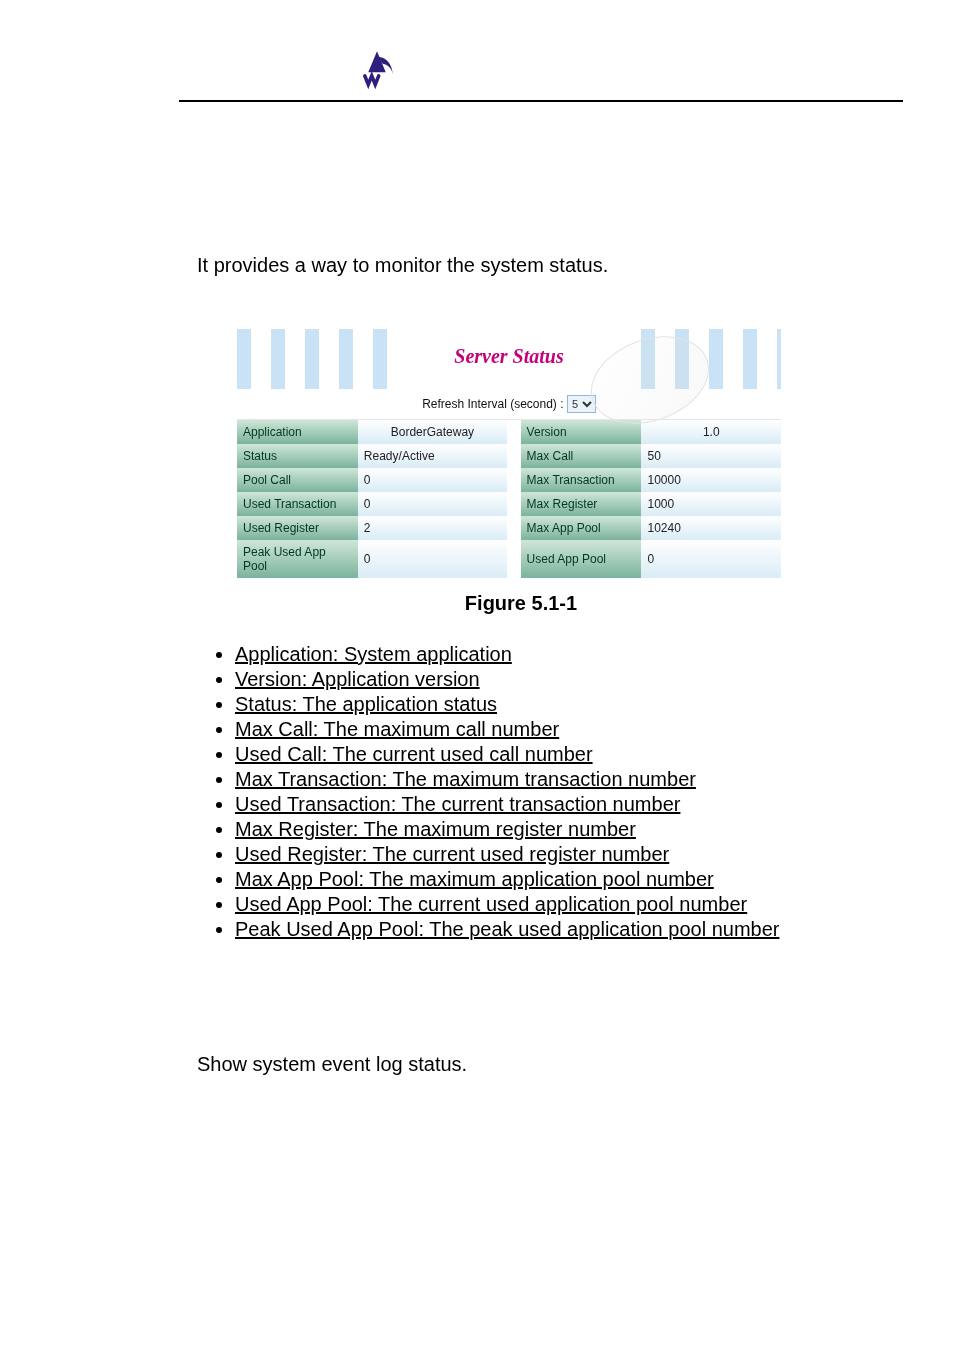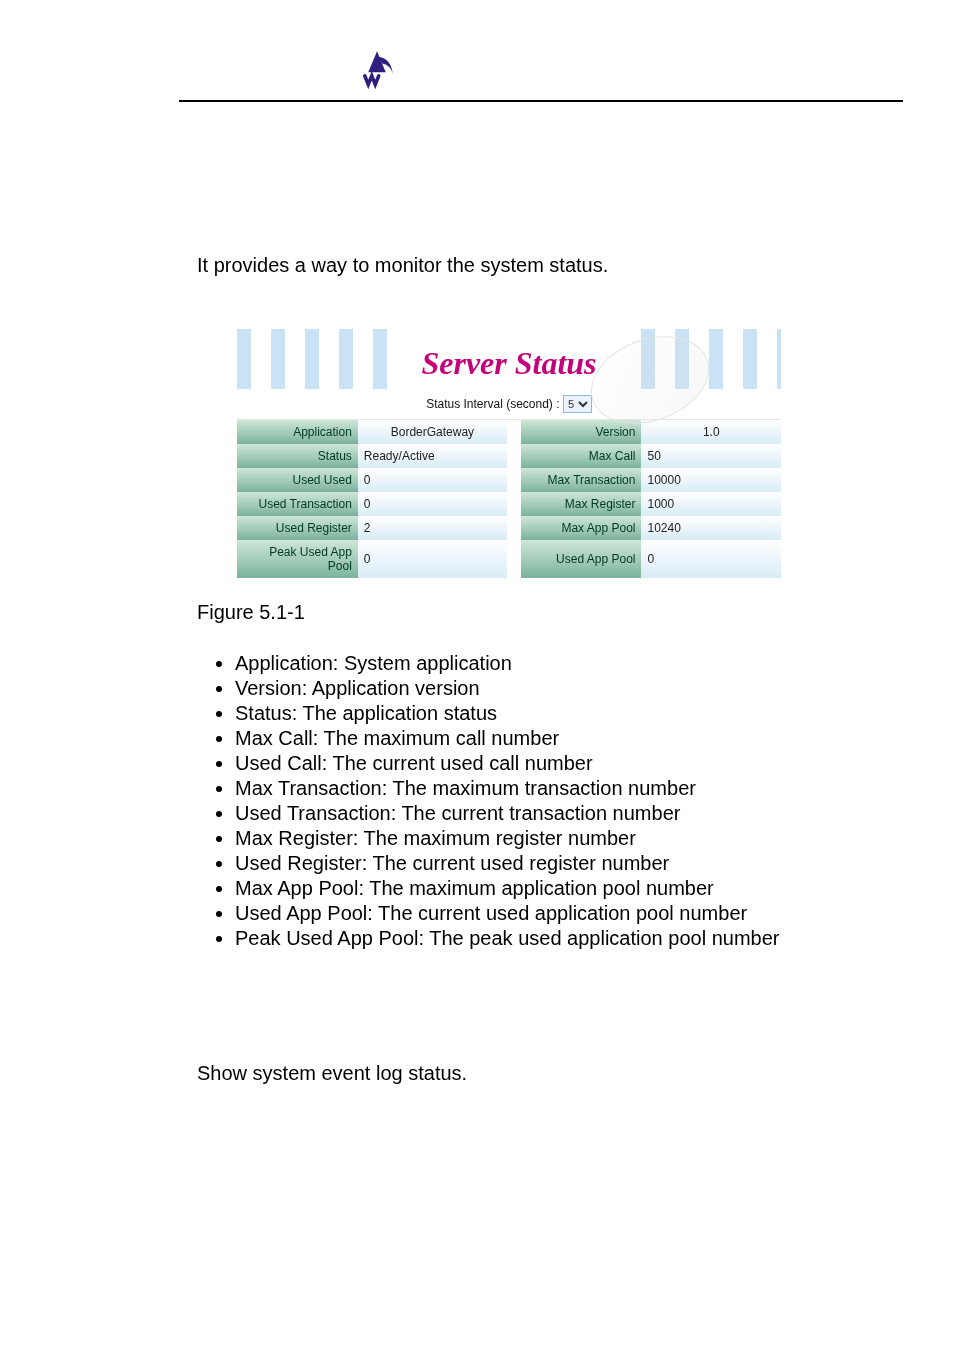--- a/index.html
+++ b/index.html
@@ -19,39 +19,39 @@
       linear-gradient(#fff,#fff);
     border-bottom:1px solid #e6e6e6;
   }
   .panel-head::after{
     content:"";position:absolute;right:70px;top:10px;width:120px;height:80px;
     border:1px solid #e3e3e3;border-radius:50%;transform:rotate(-20deg);
     background:linear-gradient(135deg,rgba(255,255,255,0),rgba(220,220,220,.2));
   }
   .panel-title{
     text-align:center;font-family:Georgia,"Times New Roman",serif;
-    font-style:italic;font-weight:bold;color:#c4007a;font-size:32px;
+    font-style:italic;font-weight:bold;color:#c4007a;font-size:20px;
     padding-top:16px;
   }
   .refresh{
     position:absolute;left:0;right:0;bottom:6px;text-align:center;
     font-size:12px;color:#111;
   }
   .refresh select{
     font-size:11px;height:18px;border:1px solid #8fb7df;background:#eaf2fb;
     color:#333;padding:0;
   }
   table.status{border-collapse:collapse;width:100%;font-size:12px;}
   table.status td{padding:5px 6px;}
-  td.lbl{background:linear-gradient(#cfe6d8,#7bb39c);color:#003923;width:120px;text-align:right;}
+  td.lbl{background:linear-gradient(#cfe6d8,#7bb39c);color:#003923;width:120px;}
   td.val{background:linear-gradient(#ffffff,#d9ecf6);color:#222;text-align:left;width:150px;}
   td.sep{width:2px;background:#fff;padding:0;}
-  .caption{text-align:left;font-size:20px;margin-top:23px;}
+  .caption{text-align:center;font-size:20px;margin-top:14px;font-weight:bold;}
   ul.defs{list-style:disc;margin:28px 0 0 38px;padding:0;font-size:20px;}
-  ul.defs li{margin:2px 0;}
+  ul.defs li{margin:2px 0;text-decoration:underline;}
   .evt{margin-top:112px;font-size:20px;}
 </style>
 </head>
 <body>
 
 <div class="page">
   <div class="header-rule">
     <div class="logo">
       <svg viewBox="0 0 64 64">
         <path d="M32 6 L22 30 L42 30 Z" fill="#2f1e7e"></path>
@@ -61,21 +61,21 @@
     </div>
   </div>
 
   <div class="content">
     <div class="intro">It provides a way to monitor the system status.</div>
 
     <div class="panel-wrap">
       <div class="panel-head">
         <div class="panel-title">Server Status</div>
         <div class="refresh">
-          <span>Status Interval (second) :</span>
+          <span>Refresh Interval (second) :</span>
           <select>
             <option>5</option>
           </select>
         </div>
       </div>
       <table class="status">
         <tbody id="status-body">
             <tr>
               <td class="lbl">Application</td>
               <td class="val" style="text-align:center;">BorderGateway</td>
@@ -84,21 +84,21 @@
               <td class="val" style="text-align:center;">1.0</td>
             </tr>
             <tr>
               <td class="lbl">Status</td>
               <td class="val" style="text-align:left;">Ready/Active</td>
               <td class="sep"></td>
               <td class="lbl">Max Call</td>
               <td class="val" style="">50</td>
             </tr>
             <tr>
-              <td class="lbl">Used Used</td>
+              <td class="lbl">Pool Call</td>
               <td class="val" style="">0</td>
               <td class="sep"></td>
               <td class="lbl">Max Transaction</td>
               <td class="val" style="">10000</td>
             </tr>
             <tr>
               <td class="lbl">Used Transaction</td>
               <td class="val" style="">0</td>
               <td class="sep"></td>
               <td class="lbl">Max Register</td>

